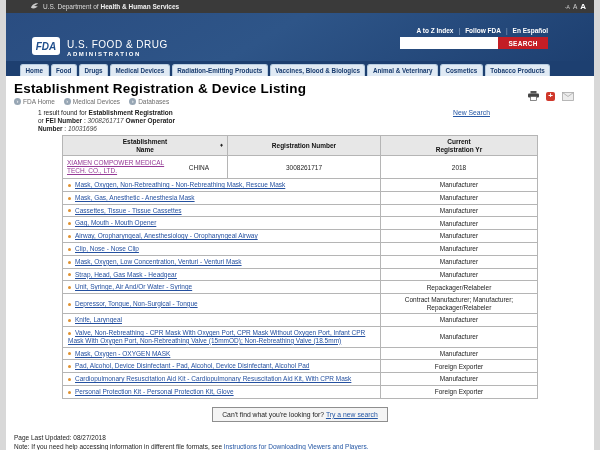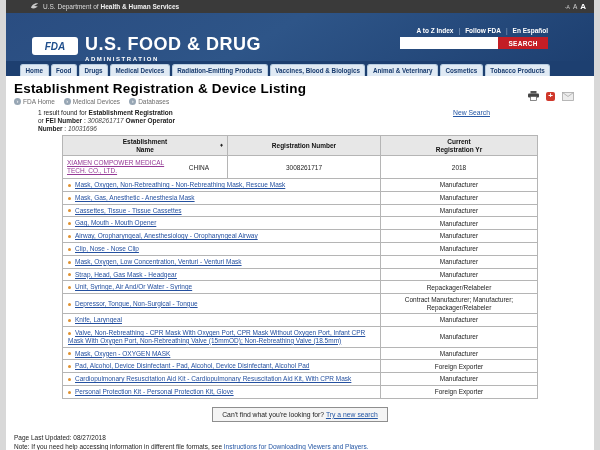--- a/index.html
+++ b/index.html
@@ -11,25 +11,25 @@
   .hhs-bar { height:13px; background:#3a3a3a; color:#dcdcdc; display:flex;
              align-items:center; padding:0 8px 0 24px; font-size:6.5px; }
   .hhs-bar .bold { font-weight:bold; color:#f0f0f0; }
   .hhs-eagle { margin-right:4px; display:inline-flex; }
   .font-sizer { margin-left:auto; color:#cfcfcf; display:flex; align-items:baseline; gap:3px; }
   .fs-0{font-size:5px;} .fs-1{font-size:6.5px;} .fs-2{font-size:8px; font-weight:bold; color:#fff;}
 
   
   .masthead { height:48px; background:linear-gradient(150deg,#2a4d81 0%,#2e5588 45%,#1d3f70 100%);
               display:flex; align-items:center; padding:0 46px 0 26px; position:relative; }
-  .fda-logo { width:46px; height:18px; background:#fff; border-radius:3px; display:flex;
+  .fda-logo { width:28px; height:18px; background:#fff; border-radius:3px; display:flex;
               align-items:center; justify-content:center; color:#1f4e8c; font-weight:bold;
               font-size:10px; font-style:italic; margin-right:7px; margin-top:18px; }
   .masthead-titles { margin-top:6px; color:#fff; }
-  .mast-line1 { font-size:18px; font-weight:bold; letter-spacing:.5px;margin-top:16px; }
+  .mast-line1 { font-size:10px; font-weight:normal; letter-spacing:.5px;margin-top:16px; }
   .mast-line2 { font-size:6px; font-weight:bold; letter-spacing:1.6px; margin-top:1px; }
   .mast-right { margin-left:auto; margin-top:2px; display:flex; flex-direction:column; align-items:flex-end; }
   .quick-links { display:flex; gap:5px; font-size:6.5px; font-weight:bold; color:#fff; margin-bottom:3px; }
   .qsep { color:#8fa9c9; font-weight:normal; }
   .search-row { display:flex; }
   .search-input { width:98px; height:12px; border:1px solid #fff; background:#fff; font-size:7px; padding:0 3px; }
   .search-btn { width:50px; height:12px; background:#c41e25; color:#fff; border:none;
                 font-size:6.5px; font-weight:bold; letter-spacing:.3px; }
 
   

